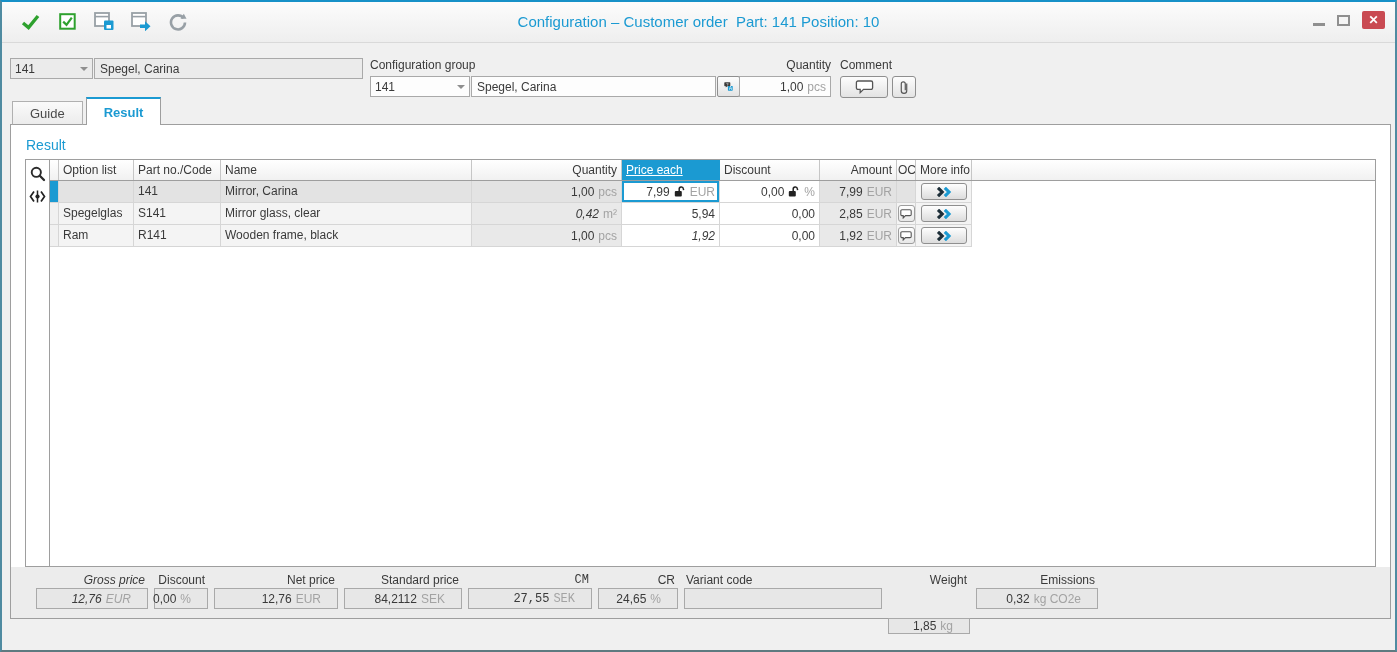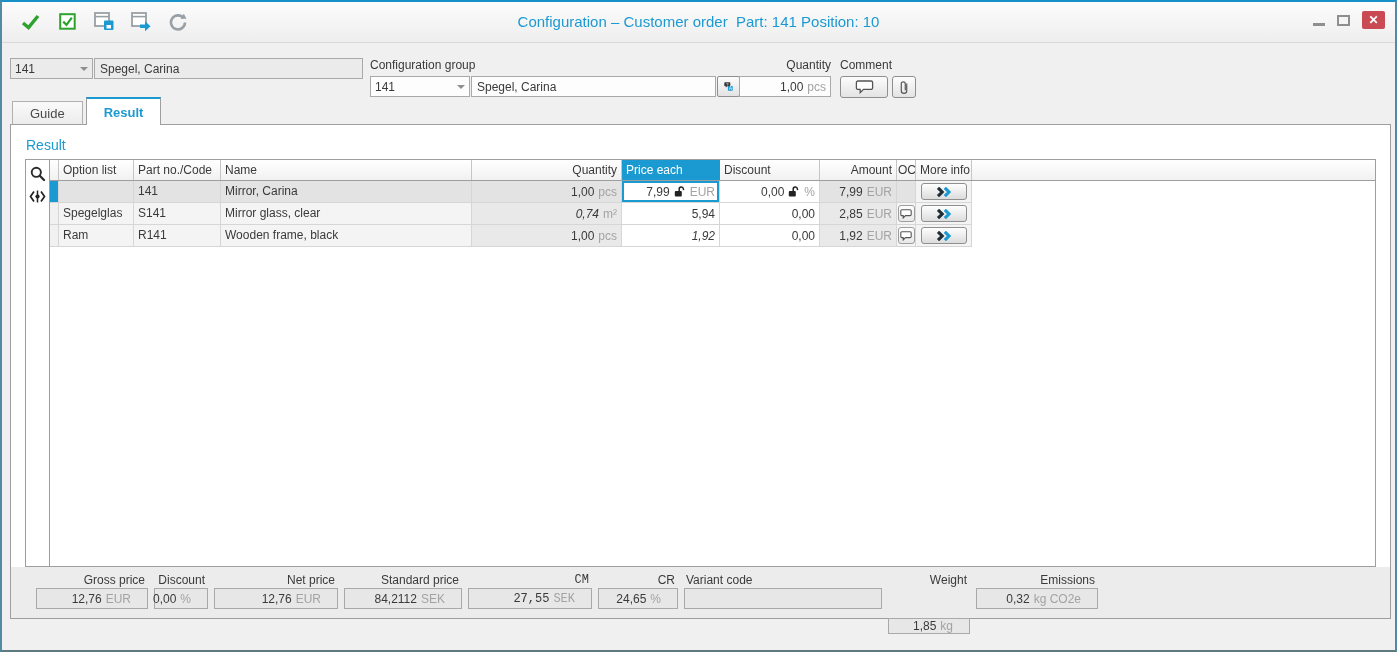--- a/index.html
+++ b/index.html
@@ -67,21 +67,21 @@
     border:1px solid #9e9e9e; background:#fff; display:flex; }
   .grid-strip { width:24px; border-right:1px solid #9e9e9e; background:#fff;
     display:flex; flex-direction:column; align-items:center; padding-top:6px; gap:8px; }
   .grid-strip .ic { cursor:pointer; display:inline-flex; }
   .grid-main { flex:1; display:flex; flex-direction:column; overflow:hidden; }
   .g-header { display:flex; height:21px; background:linear-gradient(#ffffff,#f1f1f1);
     border-bottom:1px solid #9e9e9e; }
   .g-h { border-right:1px solid #c6c6c6; padding:3px 4px 0; white-space:nowrap; overflow:hidden; flex:none; }
   .g-h.r { text-align:right; }
   .g-h.c { text-align:center; padding:3px 1px 0; }
-  .g-h.sel { background:#1b9ad2; color:#fff; border-right-color:#1b9ad2; }
+  .g-h.sel { background:#1b9ad2; color:#fff; border-right-color:#1b9ad2;text-decoration:underline; }
   .g-h.fill { flex:1; border-right:none; }
   .g-row { display:flex; height:22px; }
   .g-c { border-right:1px solid #d6d6d6; border-bottom:1px solid #d6d6d6;
     padding:3px 4px 0; white-space:nowrap; overflow:hidden; flex:none; }
   .g-c.num { display:flex; align-items:center; justify-content:flex-end; gap:4px; padding:0 4px; }
   .g-c.cc  { display:flex; align-items:center; justify-content:center; padding:0; }
   .w-ind{width:9px; padding:0;} .w-opt{width:75px;} .w-part{width:87px;} .w-name{width:251px;}
   .w-qty{width:150px;} .w-price{width:98px;} .w-disc{width:100px;} .w-amt{width:77px;}
   .w-oc{width:19px;} .w-more{width:56px;text-align:center;}
   .bg-sel { background:#e3e3e3; }
@@ -97,21 +97,21 @@
   .oc-btn { width:17px; height:17px; border:1px solid #9e9e9e; border-radius:3px;
     background:linear-gradient(#fefefe,#e8e8e8); display:flex; align-items:center; justify-content:center; cursor:pointer; padding:0; }
   
   .summary { position:absolute; left:0; bottom:0; width:100%; height:51px; background:#ececec;
     display:flex; gap:6px; padding:5px 0 0 25px; }
   .sfield { display:flex; flex-direction:column; flex:none; }
   .sfield .slabel { height:16px; text-align:right; padding:1px 3px 0 0; white-space:nowrap; }
   .sfield.lleft .slabel { text-align:left; padding-left:2px; }
   .sfield .sval { height:21px; border:1px solid #a9a9a9; background:#e7e7e7;
     display:flex; align-items:center; justify-content:flex-end; gap:4px; padding:0 16px; }
-  .sw-gross{width:112px;} .sw-disc{width:54px;} .sw-net{width:124px;} .sw-std{width:118px;}
+  .sw-gross{width:112px;font-style:italic;} .sw-disc{width:54px;} .sw-net{width:124px;} .sw-std{width:118px;}
   .sw-cm{width:124px;font-family:Liberation Mono, monospace;} .sw-cr{width:80px;} .sw-var{width:198px;} .sw-wt{width:82px;gap:31px;} .sw-em{width:122px;}
 </style>
 </head>
 <body>
 
 <div class="window">
 
   <div class="titlebar">
     <div class="tb-icons">
       <span class="ic">
@@ -293,21 +293,21 @@
             </button>
           </div>
         </div>
 
         <div class="g-row">
           <div class="g-c w-ind ind"></div>
           <div class="g-c w-opt bg-ro">Spegelglas</div>
           <div class="g-c w-part bg-ro">S141</div>
           <div class="g-c w-name bg-ro">Mirror glass, clear</div>
           <div class="g-c w-qty bg-gray num">
-            <span class="it">0,74</span>
+            <span class="it">0,42</span>
             <span class="unit">m²</span>
           </div>
           <div class="g-c w-price bg-edit num">
             <span>5,94</span>
           </div>
           <div class="g-c w-disc bg-edit num">
             <span>0,00</span>
           </div>
           <div class="g-c w-amt bg-gray num">
             <span>2,85</span>

